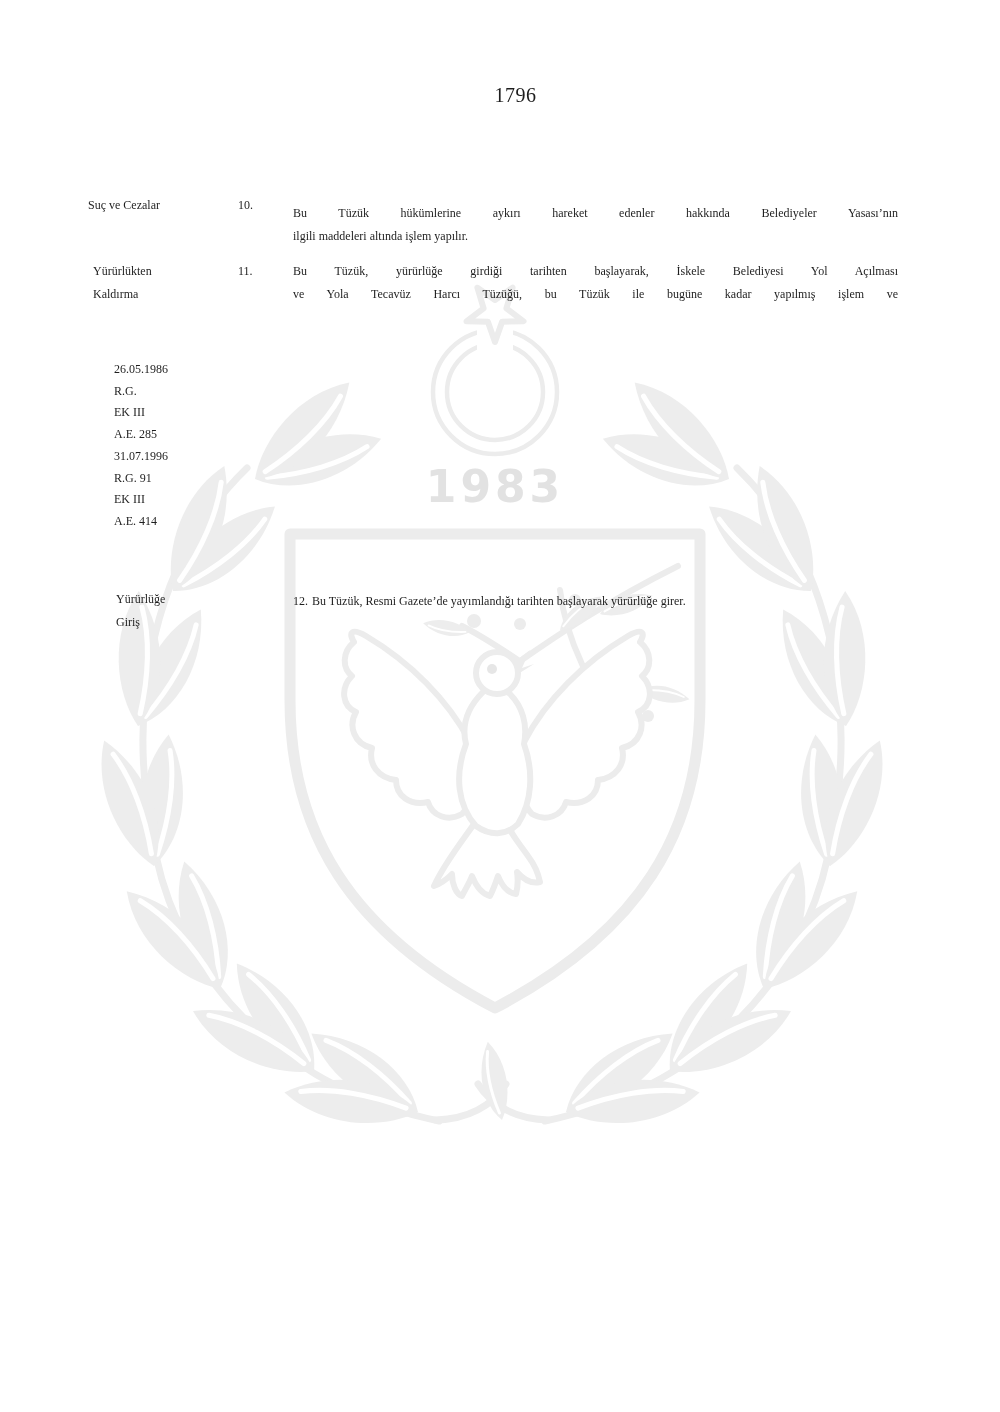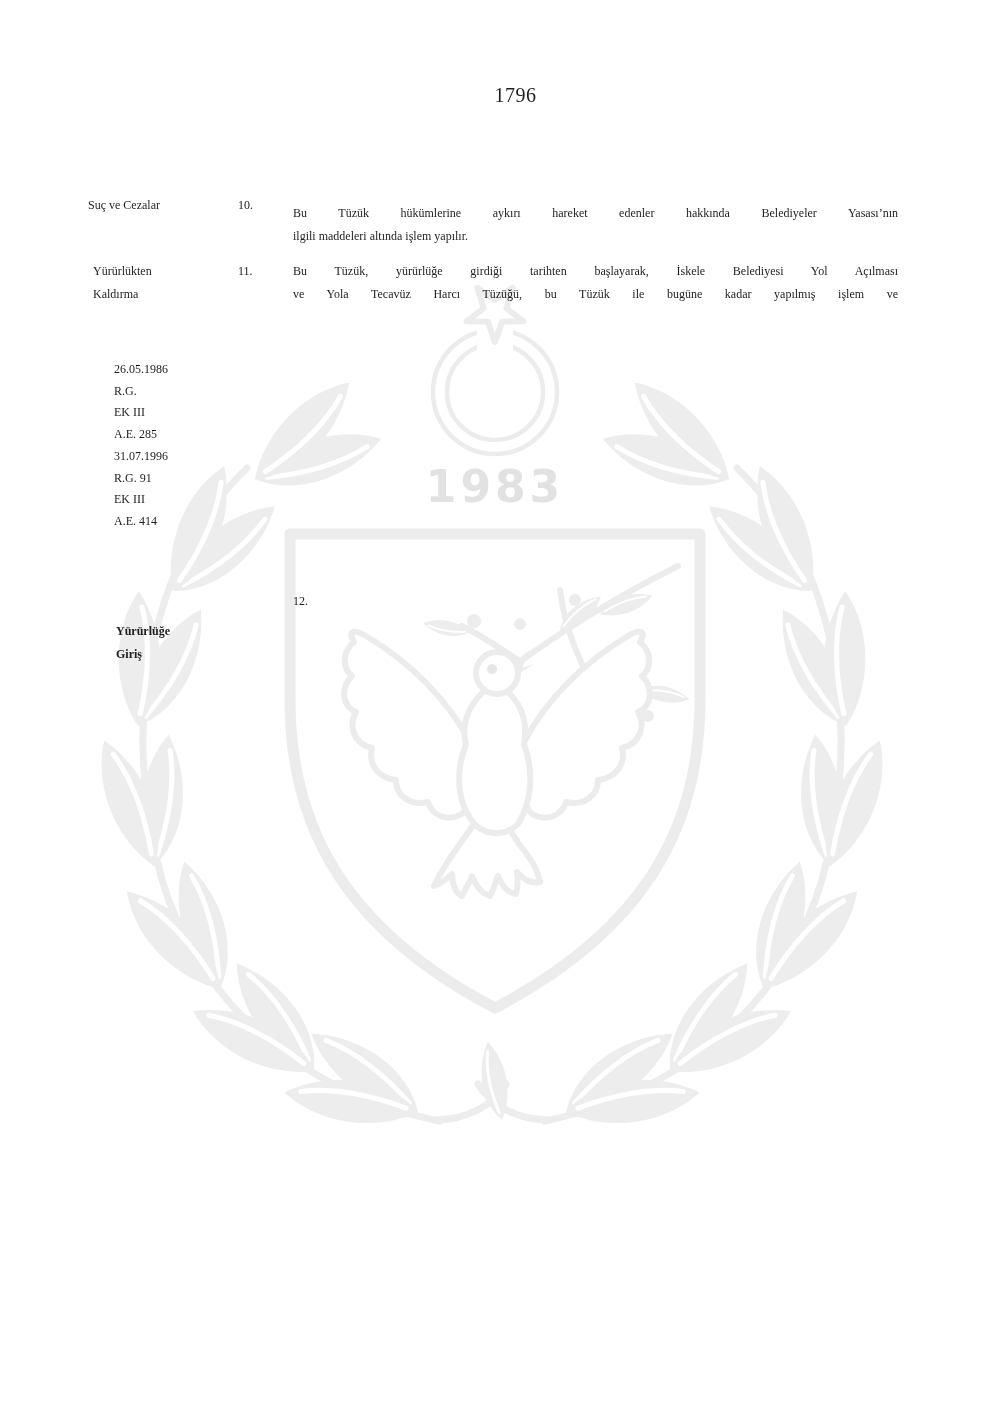--- a/index.html
+++ b/index.html
@@ -13,21 +13,21 @@
            font-size:20px;letter-spacing:.5px;}
   .txt{position:absolute;font-size:12px;line-height:23px;}
   .just{text-align:justify;text-align-last:justify;}
   #row10-label{left:88px;top:194px;width:160px;}
   #row10-num{left:238px;top:194px;}
   #row10-body{left:293px;top:194px;width:605px;margin-top:8px;}
   #row11-label{left:93px;top:260px;width:160px;}
   #row11-num{left:238px;top:260px;}
   #row11-body{left:293px;top:260px;width:605px;}
   #cite{left:114px;top:359px;line-height:21.7px;}
-  #row12-label{left:116px;top:620px;width:160px;font-weight:bold;}
+  #row12-label{left:116px;top:588px;width:160px;}
   #row12-num{left:260px;top:590px;margin-left:33px;}
   #row12-body{left:312px;top:590px;width:590px;}
   
   .lfill{fill:#ededed;}
   .vein{fill:none;stroke:#ffffff;stroke-width:5;stroke-linecap:round;}
   .stem{fill:none;stroke:#ededed;stroke-width:7;stroke-linecap:round;}
   .oline{fill:#ffffff;stroke:#ececec;stroke-width:6;stroke-linejoin:round;}
   .ring{fill:none;stroke:#ececec;stroke-width:4.5;}
   .bstem{fill:none;stroke:#ececec;stroke-width:6;stroke-linecap:round;}
   .dot{fill:#ececec;}
@@ -157,15 +157,18 @@
       <div>R.G. 91</div>
       <div>EK III</div>
       <div>A.E. 414</div>
     </div>
 
     <div class="txt" id="row12-label">
       <div>Yürürlüğe</div>
       <div>Giriş</div>
     </div>
     <div class="txt" id="row12-num">12.</div>
+    <div class="txt" id="row12-body">
+      <div>Bu Tüzük, Resmi Gazete’de yayımlandığı tarihten başlayarak yürürlüğe girer.</div>
+    </div>
 
   </div>
 </div>
 
 </body></html>

